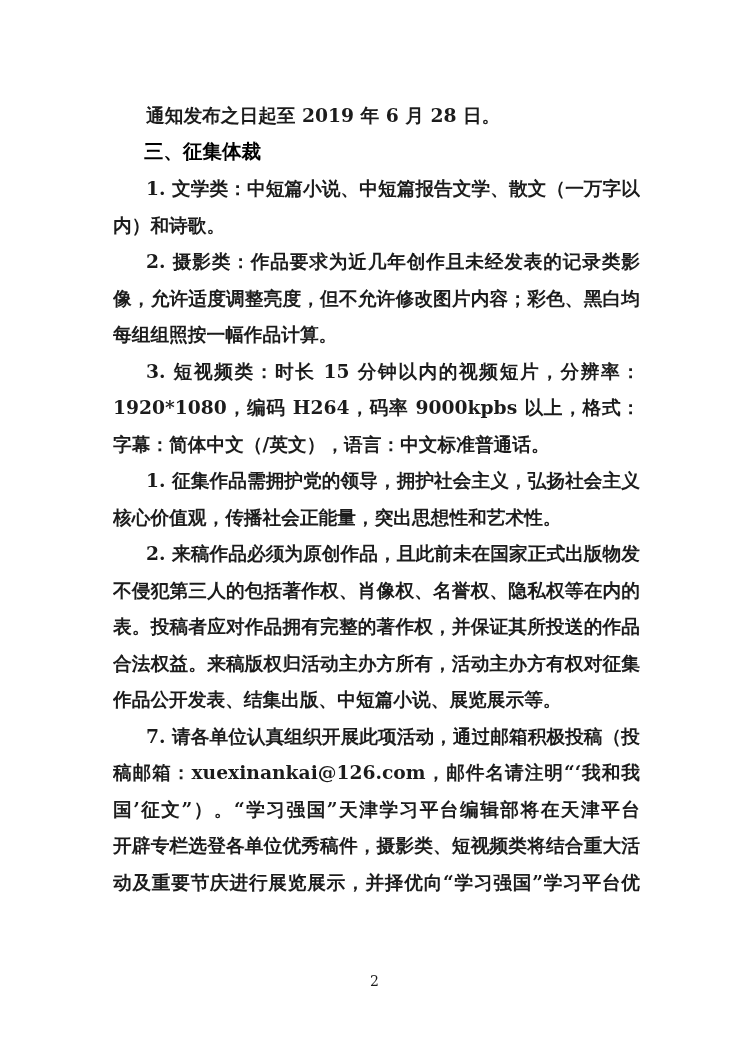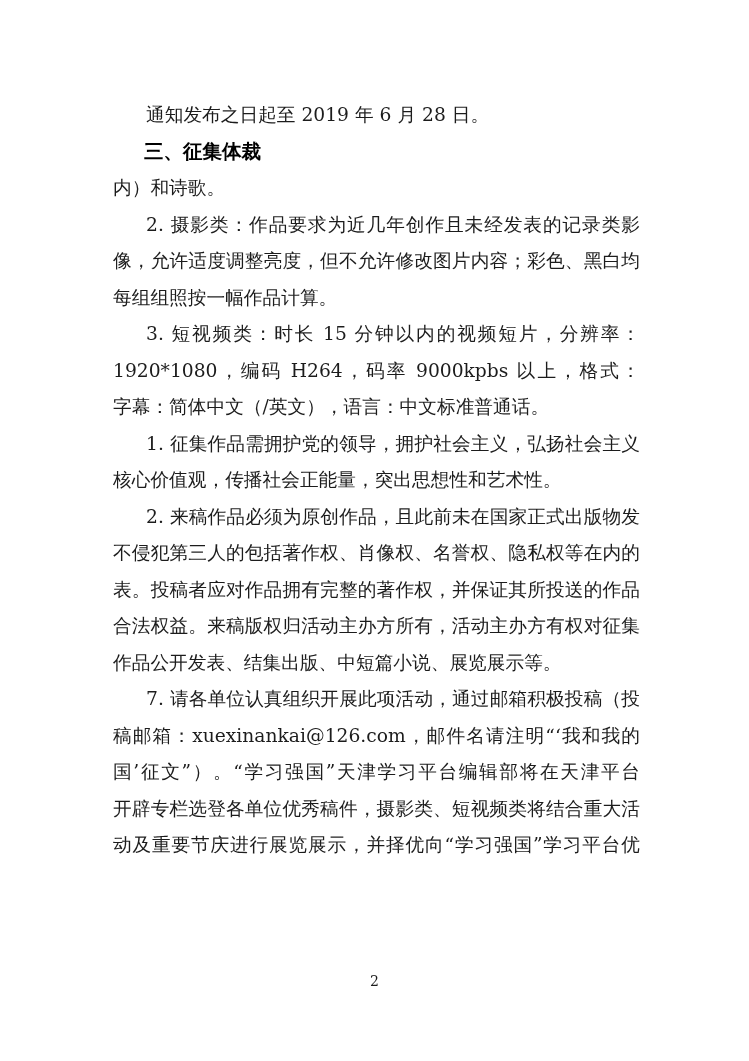--- a/index.html
+++ b/index.html
@@ -25,20 +25,21 @@
   .para { margin: 0; padding: 0; }
   .line {
     font-family: "DejaVu Serif", "Liberation Serif", serif;
     font-size: 18.7px;
     line-height: 36.5px;
     height: 36.5px;
     overflow: hidden;
     text-align: justify;
     text-align-last: justify;
     color: #1c1c1c;
+    font-weight: bold;
   }
   .line.no-stretch { text-align-last: left; }
   .line.indent { text-indent: 33px; }
   .heading {
     font-family: "DejaVu Sans", "Liberation Sans", sans-serif;
     font-weight: 700;
     font-size: 19.5px;
     line-height: 36.5px;
     height: 36.5px;
     padding-left: 31px;
@@ -63,20 +64,21 @@
 <div class="page">
   <div class="content">
 
     <div class="para">
       <div class="line indent no-stretch">通知发布之日起至 2019 年 6 月 28 日。</div>
     </div>
 
     <div class="heading">三、征集体裁</div>
 
     <div class="para">
+      <div class="line indent">1. 文学类：中短篇小说、中短篇报告文学、散文（一万字以</div>
       <div class="line no-stretch">内）和诗歌。</div>
     </div>
 
     <div class="para">
       <div class="line indent">2. 摄影类：作品要求为近几年创作且未经发表的记录类影</div>
       <div class="line">像，允许适度调整亮度，但不允许修改图片内容；彩色、黑白均</div>
       <div class="line no-stretch">每组组照按一幅作品计算。</div>
     </div>
 
     <div class="para">

